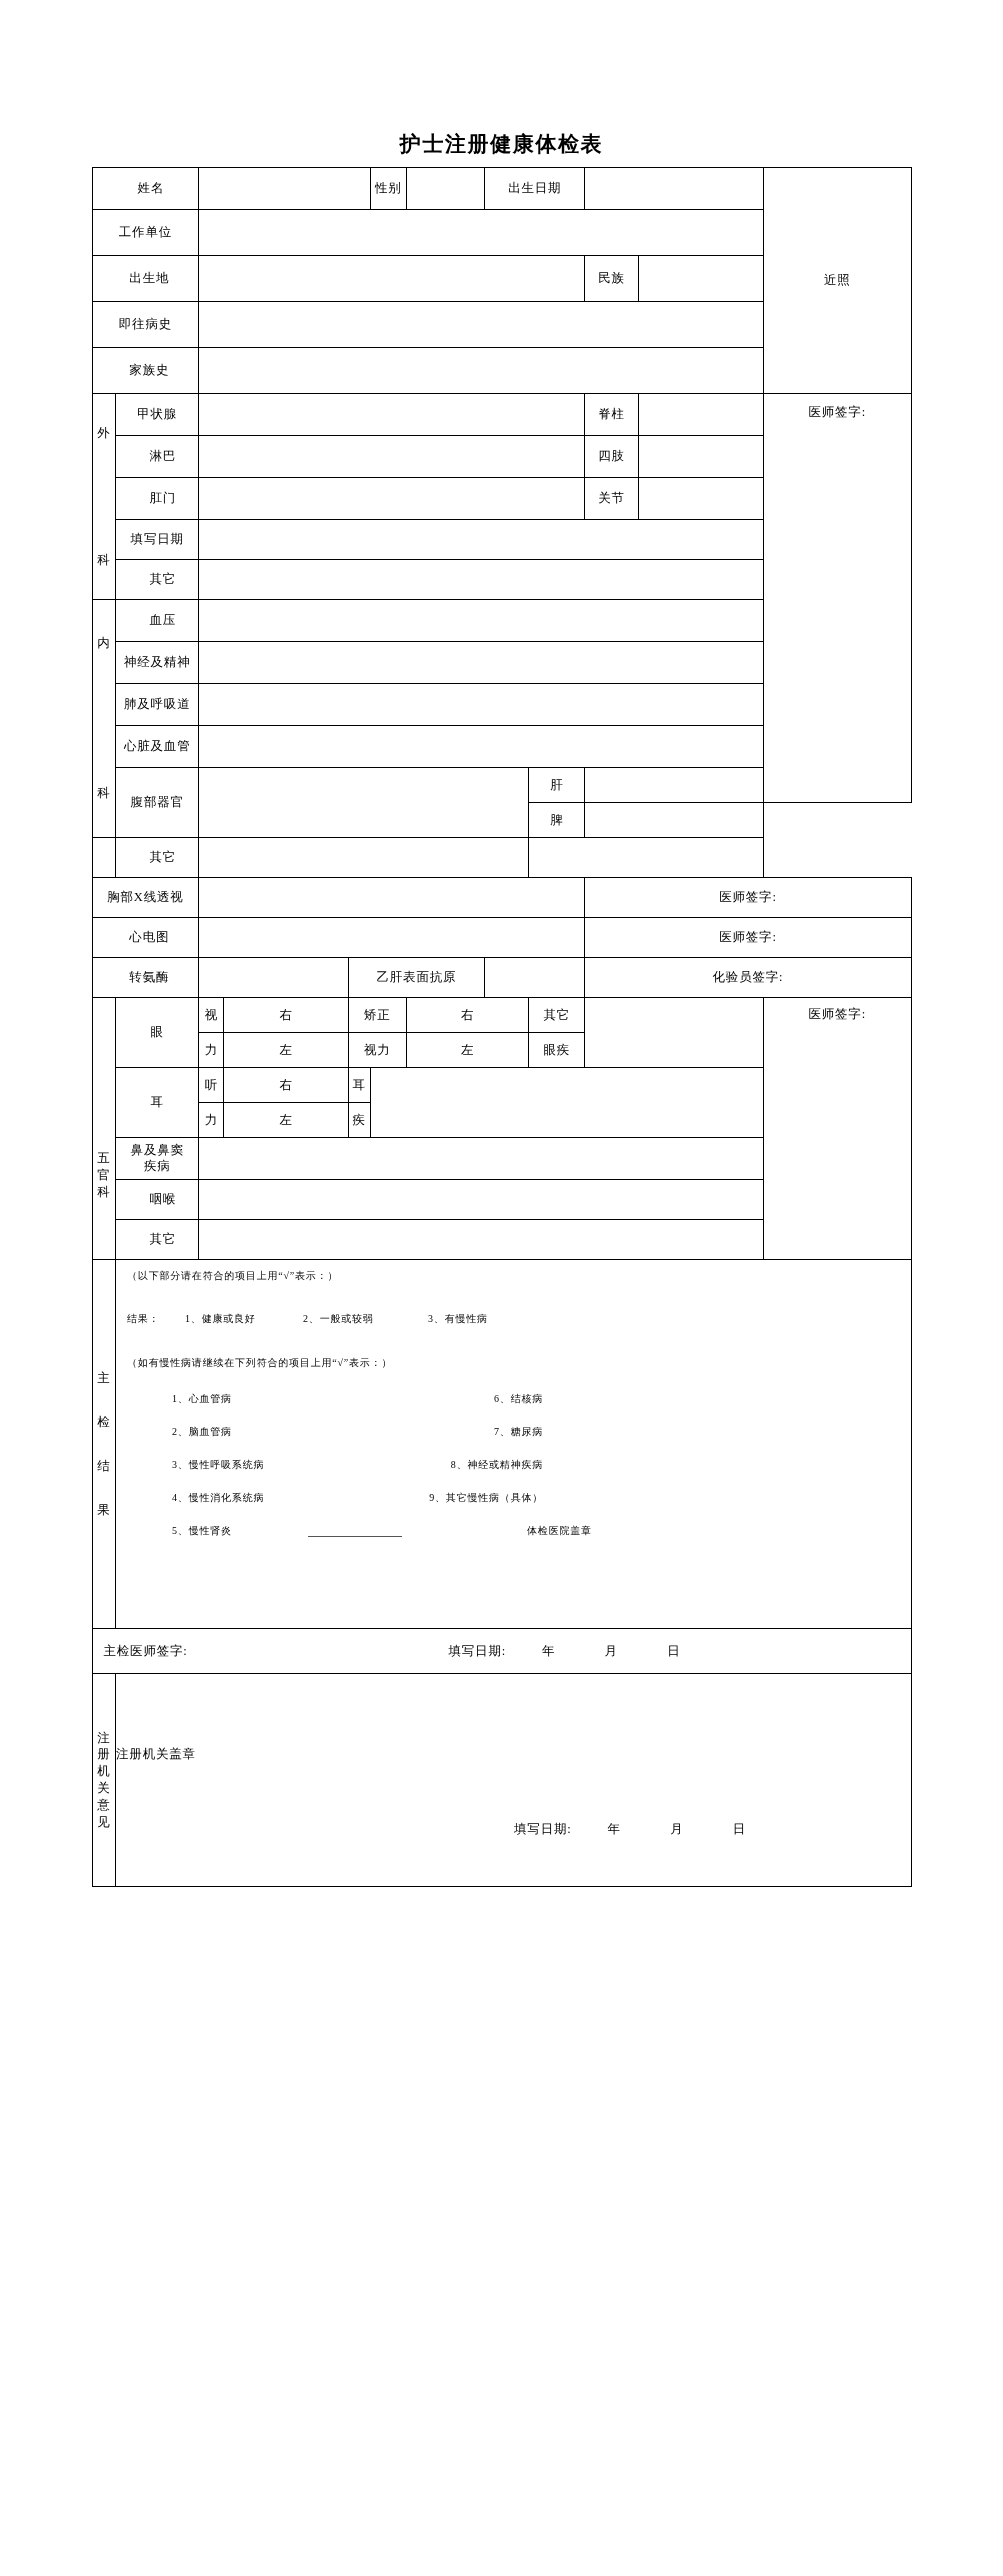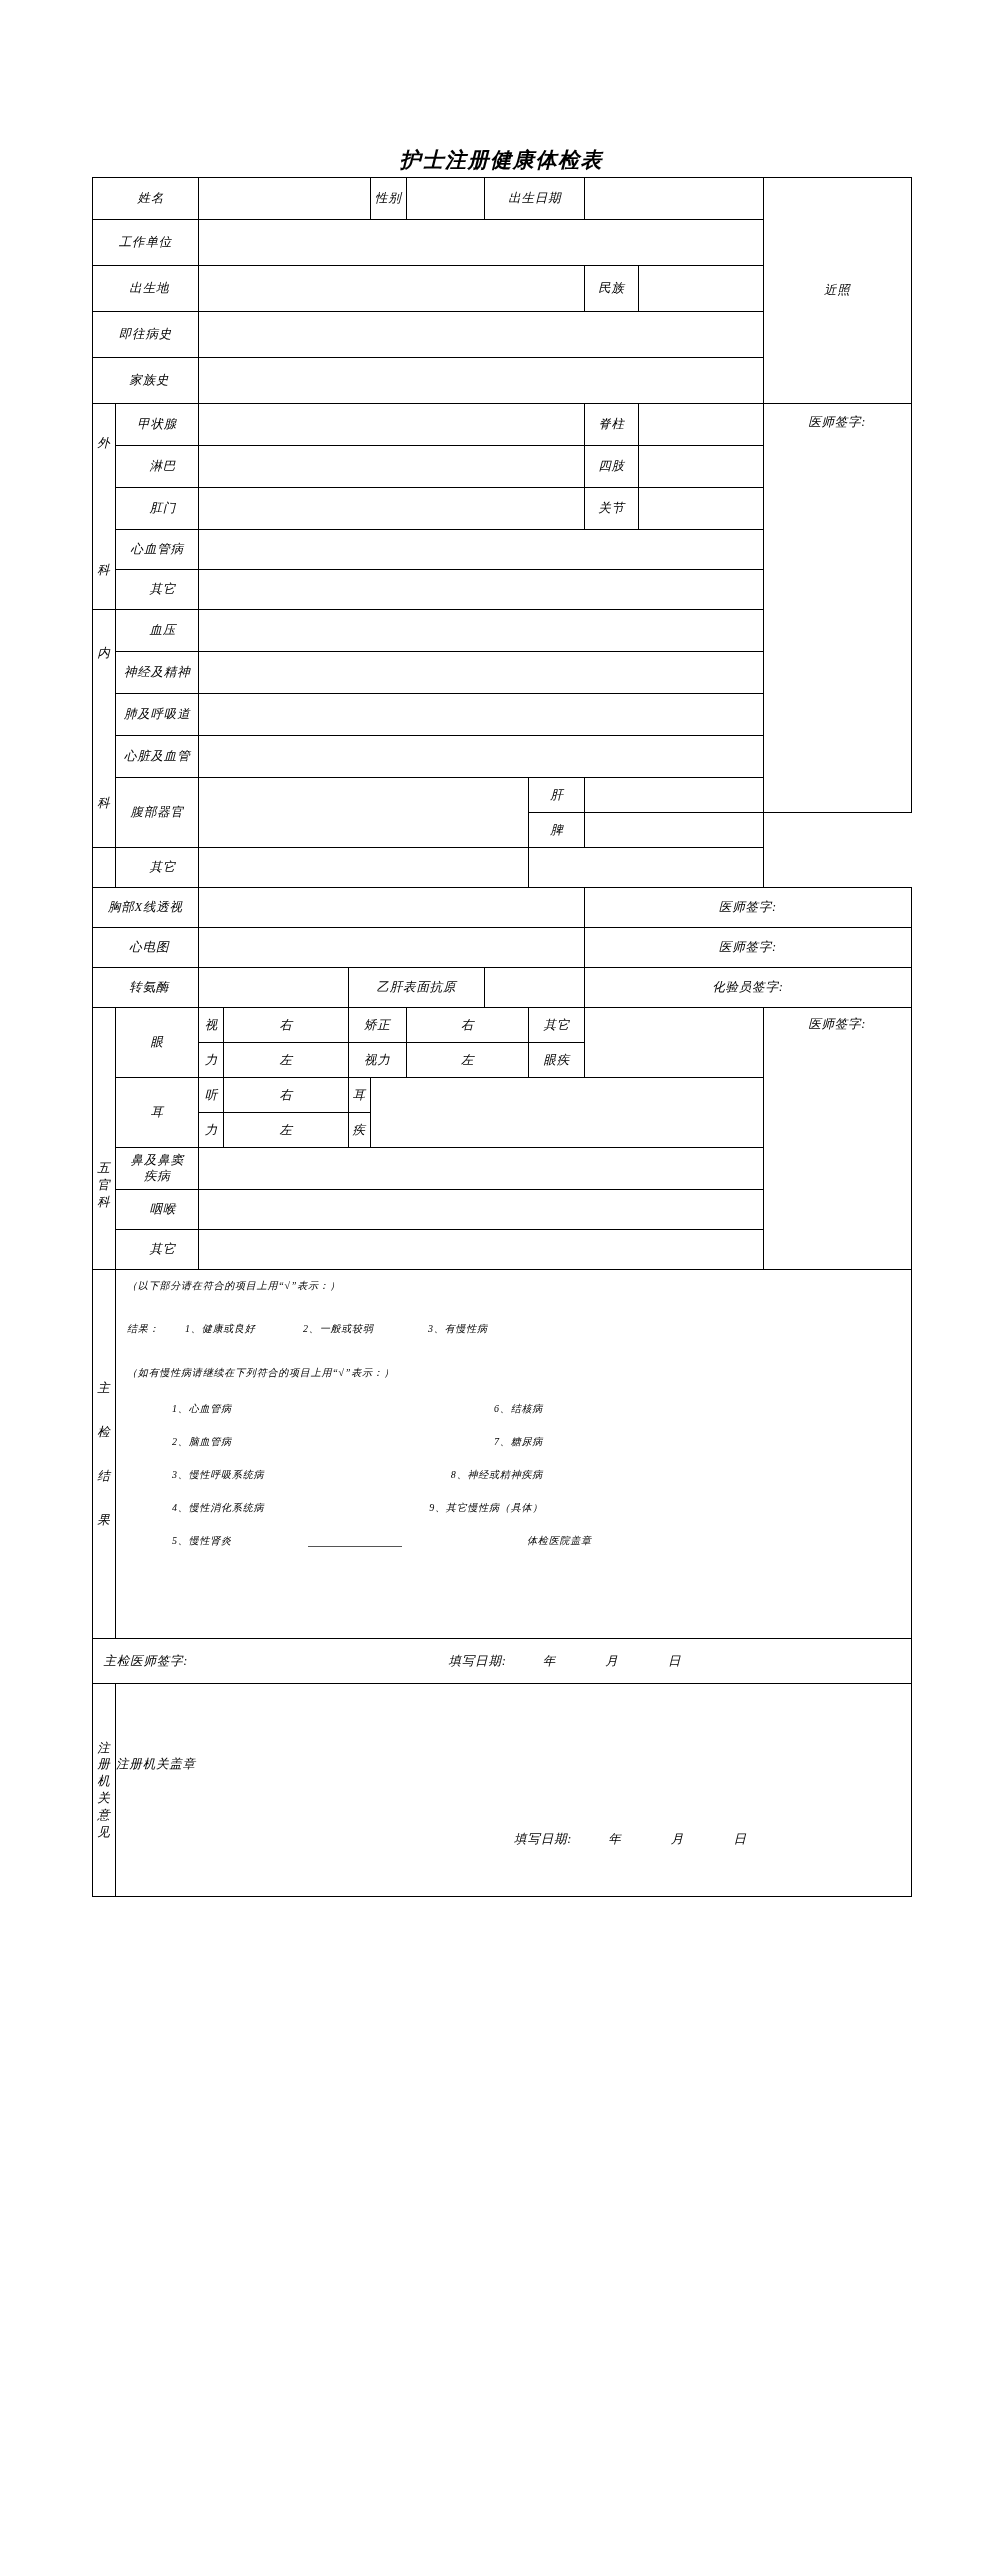--- a/index.html
+++ b/index.html
@@ -3,21 +3,21 @@
 <meta charset="utf-8">
 <style>
   html, body { margin:0; padding:0; }
   body {
     width:1003px;
     background:#ffffff;
     font-family:"Liberation Serif","DejaVu Serif",serif;
     color:#000000;
     -webkit-font-smoothing:none;
   }
-  .page { width:1003px; min-height:2576px; position:relative; padding-top:16px; box-sizing:border-box;font-style:italic; }
+  .page { width:1003px; min-height:2576px; position:relative; padding-top:0; box-sizing:border-box; }
 
   .title {
     text-align:center;
     font-size:21px;
     font-weight:bold;
     letter-spacing:1.6px;
     padding-top:132px;
     line-height:1.2;
   }
 
@@ -29,21 +29,21 @@
     letter-spacing:0.8px;
   }
   .hdr-left { flex:0 0 392px; }
   .hdr-right { flex:1; display:flex; }
   .hdr-right .lbl { margin-right:39px; }
   .hdr-right .ymd { letter-spacing:23.5px; }
 
   table.form {
     border-collapse:collapse;
     width:820px;
-    margin:4px auto;
+    margin:10px auto;
     table-layout:fixed;
   }
   table.form td {
     border:0.8px solid #000000;
     padding:0;
     font-size:12.5px;
     text-align:center;
     vertical-align:middle;
     letter-spacing:0.8px;
     line-height:1.35;
@@ -182,21 +182,21 @@
     </tr>
 
     <tr>
       <td class="lbl sp2" style="height:41px">肛门</td>
       <td class="blank" colspan="8"></td>
       <td class="lbl">关节</td>
       <td class="blank" colspan="2"></td>
     </tr>
 
     <tr>
-      <td class="lbl" style="height:39px">心血管病</td>
+      <td class="lbl" style="height:39px">填写日期</td>
       <td class="blank" colspan="11"></td>
     </tr>
 
     <tr>
       <td class="lbl sp2" style="height:39px">其它</td>
       <td class="blank" colspan="11"></td>
     </tr>
 
     <tr>
       <td rowspan="6" class="vert">

